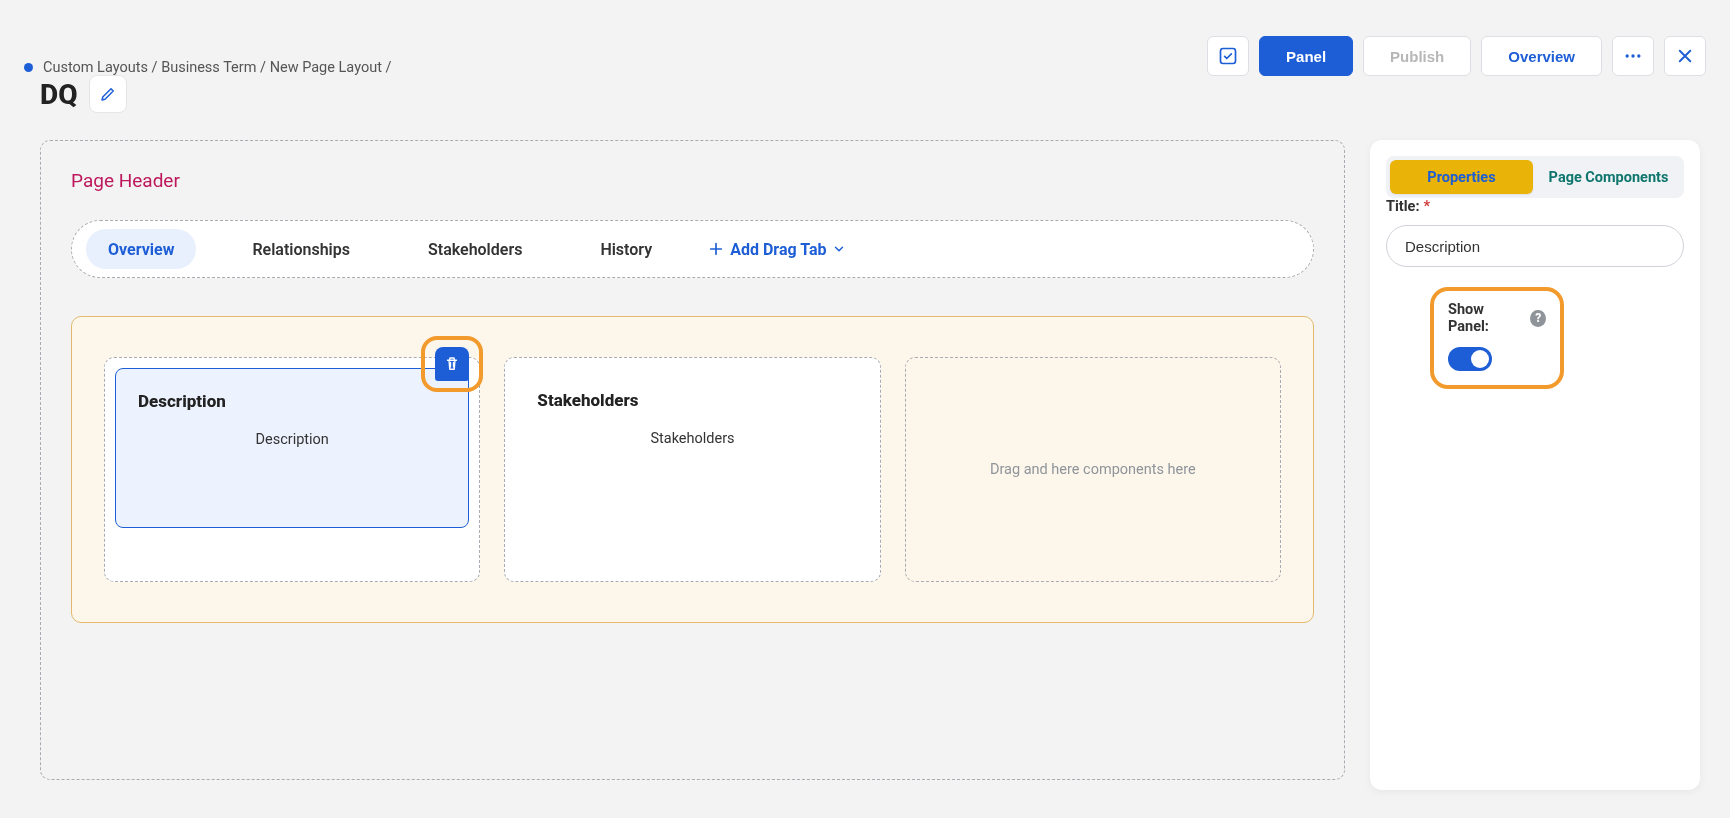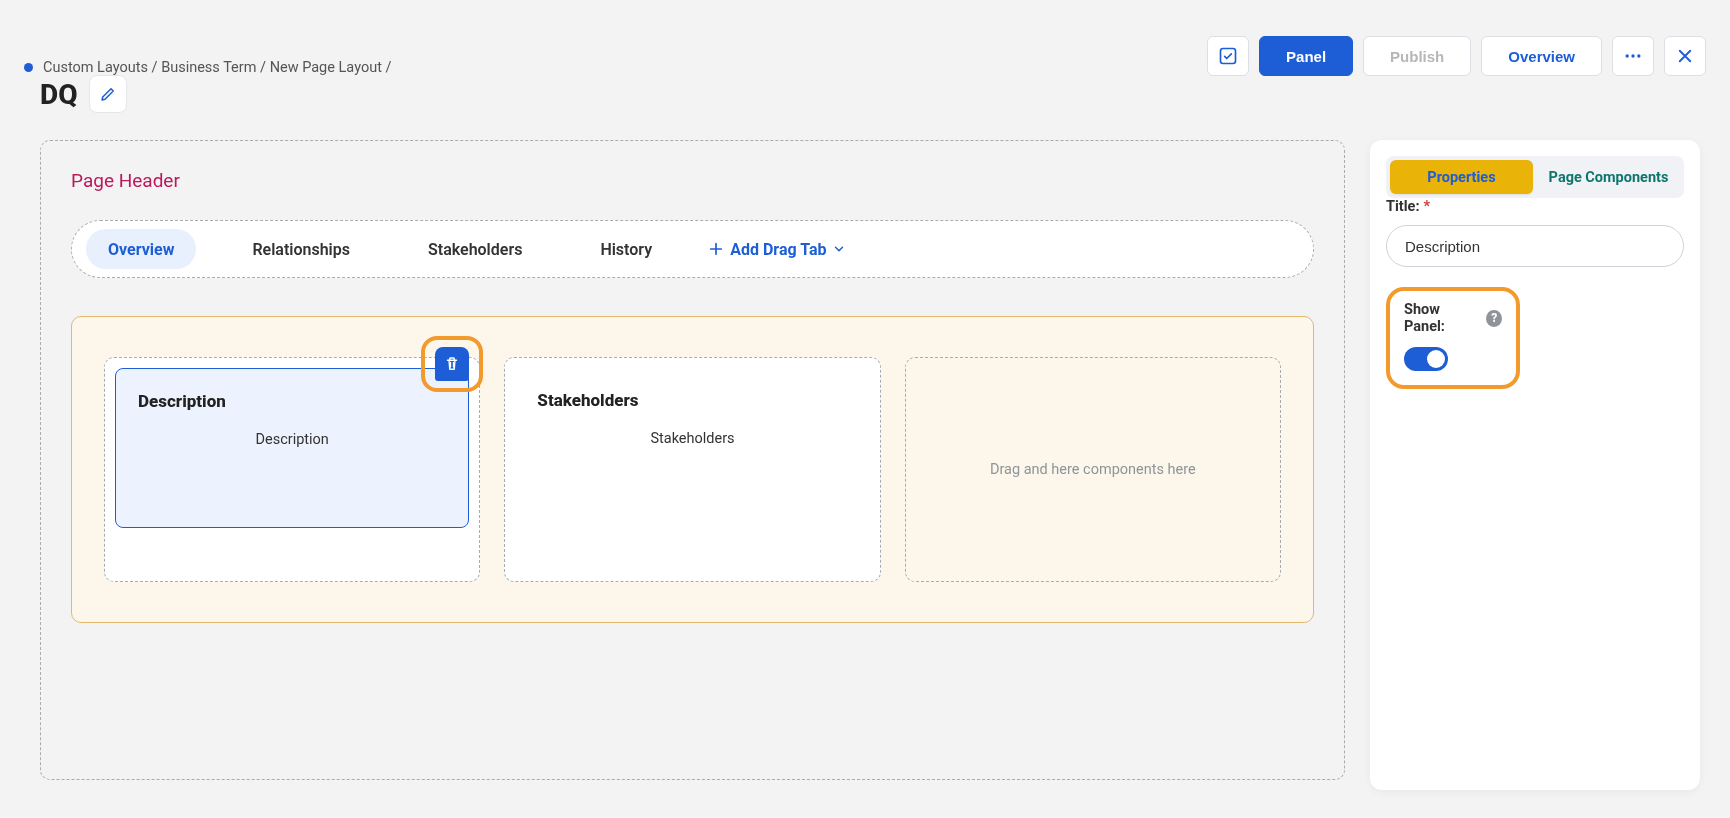--- a/index.html
+++ b/index.html
@@ -53,21 +53,21 @@
   .side { position: absolute; top: 140px; right: 30px; width: 330px; height: 650px; background: #fff; border-radius: 12px; box-shadow: 0 2px 8px rgba(0,0,0,0.05); padding: 16px; }
   .seg { background: #f0f2f5; border-radius: 8px; height: 42px; display: flex; align-items: center; padding: 4px; gap: 4px; }
   .seg-btn { flex: 1; height: 34px; border-radius: 6px; display: inline-flex; align-items: center; justify-content: center; font-size: 14.5px; font-weight: 700; color: #0f766e; cursor: pointer; }
   .seg-btn.active { background: #eab308; color: #1d5ed6; box-shadow: 0 1px 2px rgba(0,0,0,0.08); }
 
   .field { }
   .fld-label { font-size: 14.5px; font-weight: 700; color: #333; display: flex; align-items: center; gap: 4px; }
   .req { color: #d13a3a; }
   .text-input { margin-top: 10px; width: 100%; height: 42px; border: 1px solid #cfd3d9; border-radius: 22px; padding: 0 18px; font-size: 15px; color: #333; outline: none; }
 
-  .highlight-ring { margin-top: 20px; border: 4px solid #f39a2d; border-radius: 18px; padding: 10px 14px 14px; width: 134px; }
+  .highlight-ring { margin-top: 20px; border: 4px solid #f39a2d; border-radius: 18px; padding: 10px 14px 14px; width: 134px; margin-left: 44px; }
   .toggle-row { display: flex; align-items: center; gap: 8px; }
   .help-dot { width: 17px; height: 17px; border-radius: 50%; background: #8f949b; color: #fff; font-size: 12px; font-weight: 800; display: inline-flex; align-items: center; justify-content: center; }
 
   .toggle { margin-top: 12px; width: 44px; height: 24px; border-radius: 12px; background: #1d5ed6; position: relative; cursor: pointer; }
   .toggle .knob { position: absolute; right: 3px; top: 3px; width: 18px; height: 18px; border-radius: 50%; background: #fff; }
 
   
   svg { display: block; }
 </style>
 </head>

